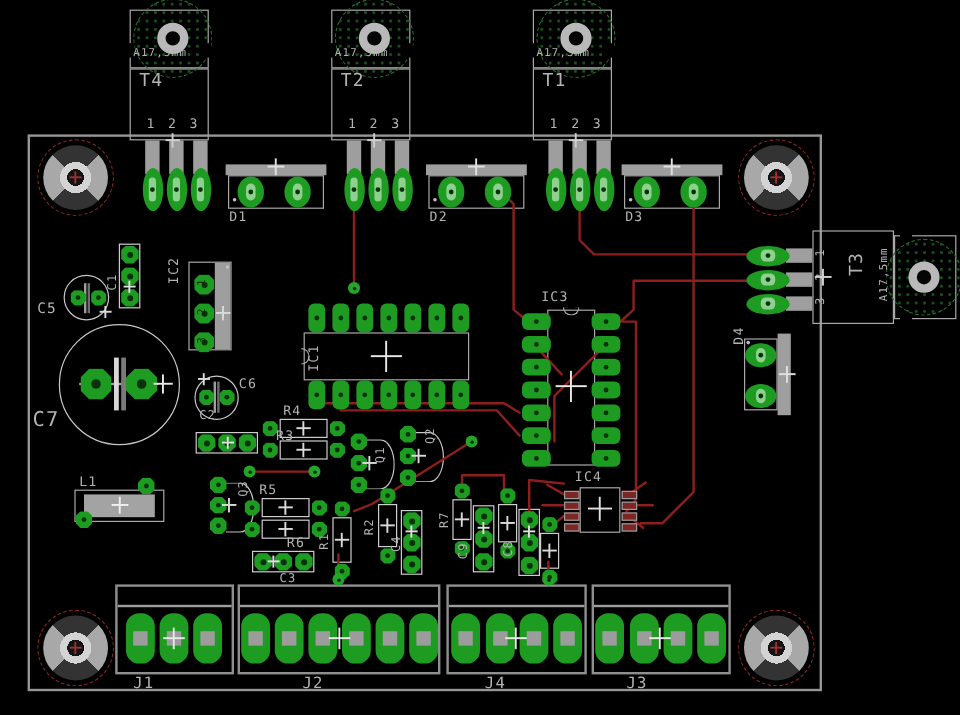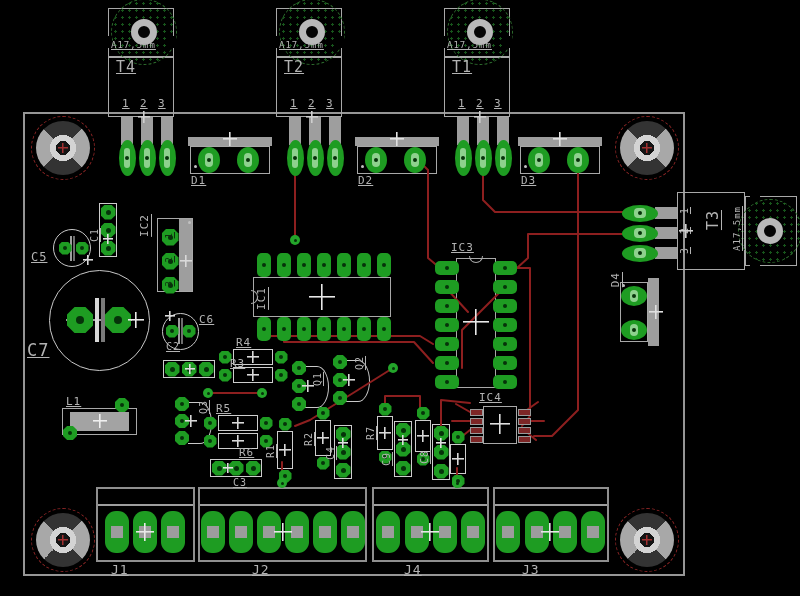--- a/index.html
+++ b/index.html
@@ -4,21 +4,21 @@
 <style>
   * { box-sizing: border-box; margin: 0; padding: 0; }
   html,body { background:#000; }
   #canvas { position:relative; width:800px; height:596px; background:#000; overflow:hidden;
             font-family:"DejaVu Sans Mono", monospace; }
   .abs { position:absolute; }
   .sil  { border:1px solid #a8a8a8; }
   .silw { border:1px solid #cdcdcd; }
   .outline { border:2px solid #969696; }
   .gbar { background:#9e9e9e; }
-  .lbl { position:absolute; color:#b3b3b3; line-height:1; letter-spacing:1px; white-space:pre; z-index:6;text-decoration:underline; }
+  .lbl { position:absolute; color:#b3b3b3; line-height:1; letter-spacing:1px; white-space:pre; z-index:6; }
   .vlbl { writing-mode:vertical-rl; transform:rotate(180deg); }
   .pad { background:#1e9c22; z-index:4; }
   .oct { clip-path:polygon(29% 0,71% 0,100% 29%,100% 71%,71% 100%,29% 100%,0 71%,0 29%); }
   .oval { border-radius:50%; }
   .jp { border-radius:11px; }
   .dp { border-radius:5px; }
   .hole { background:#06330a; border-radius:50%; z-index:5; }
   .slot { background:#8ed18e; border-radius:4px; z-index:5; }
   .sq { background:#9c9c9c; z-index:5; }
   .smd { background:#7d2626; border:1px solid #9a9a9a; z-index:4; }

